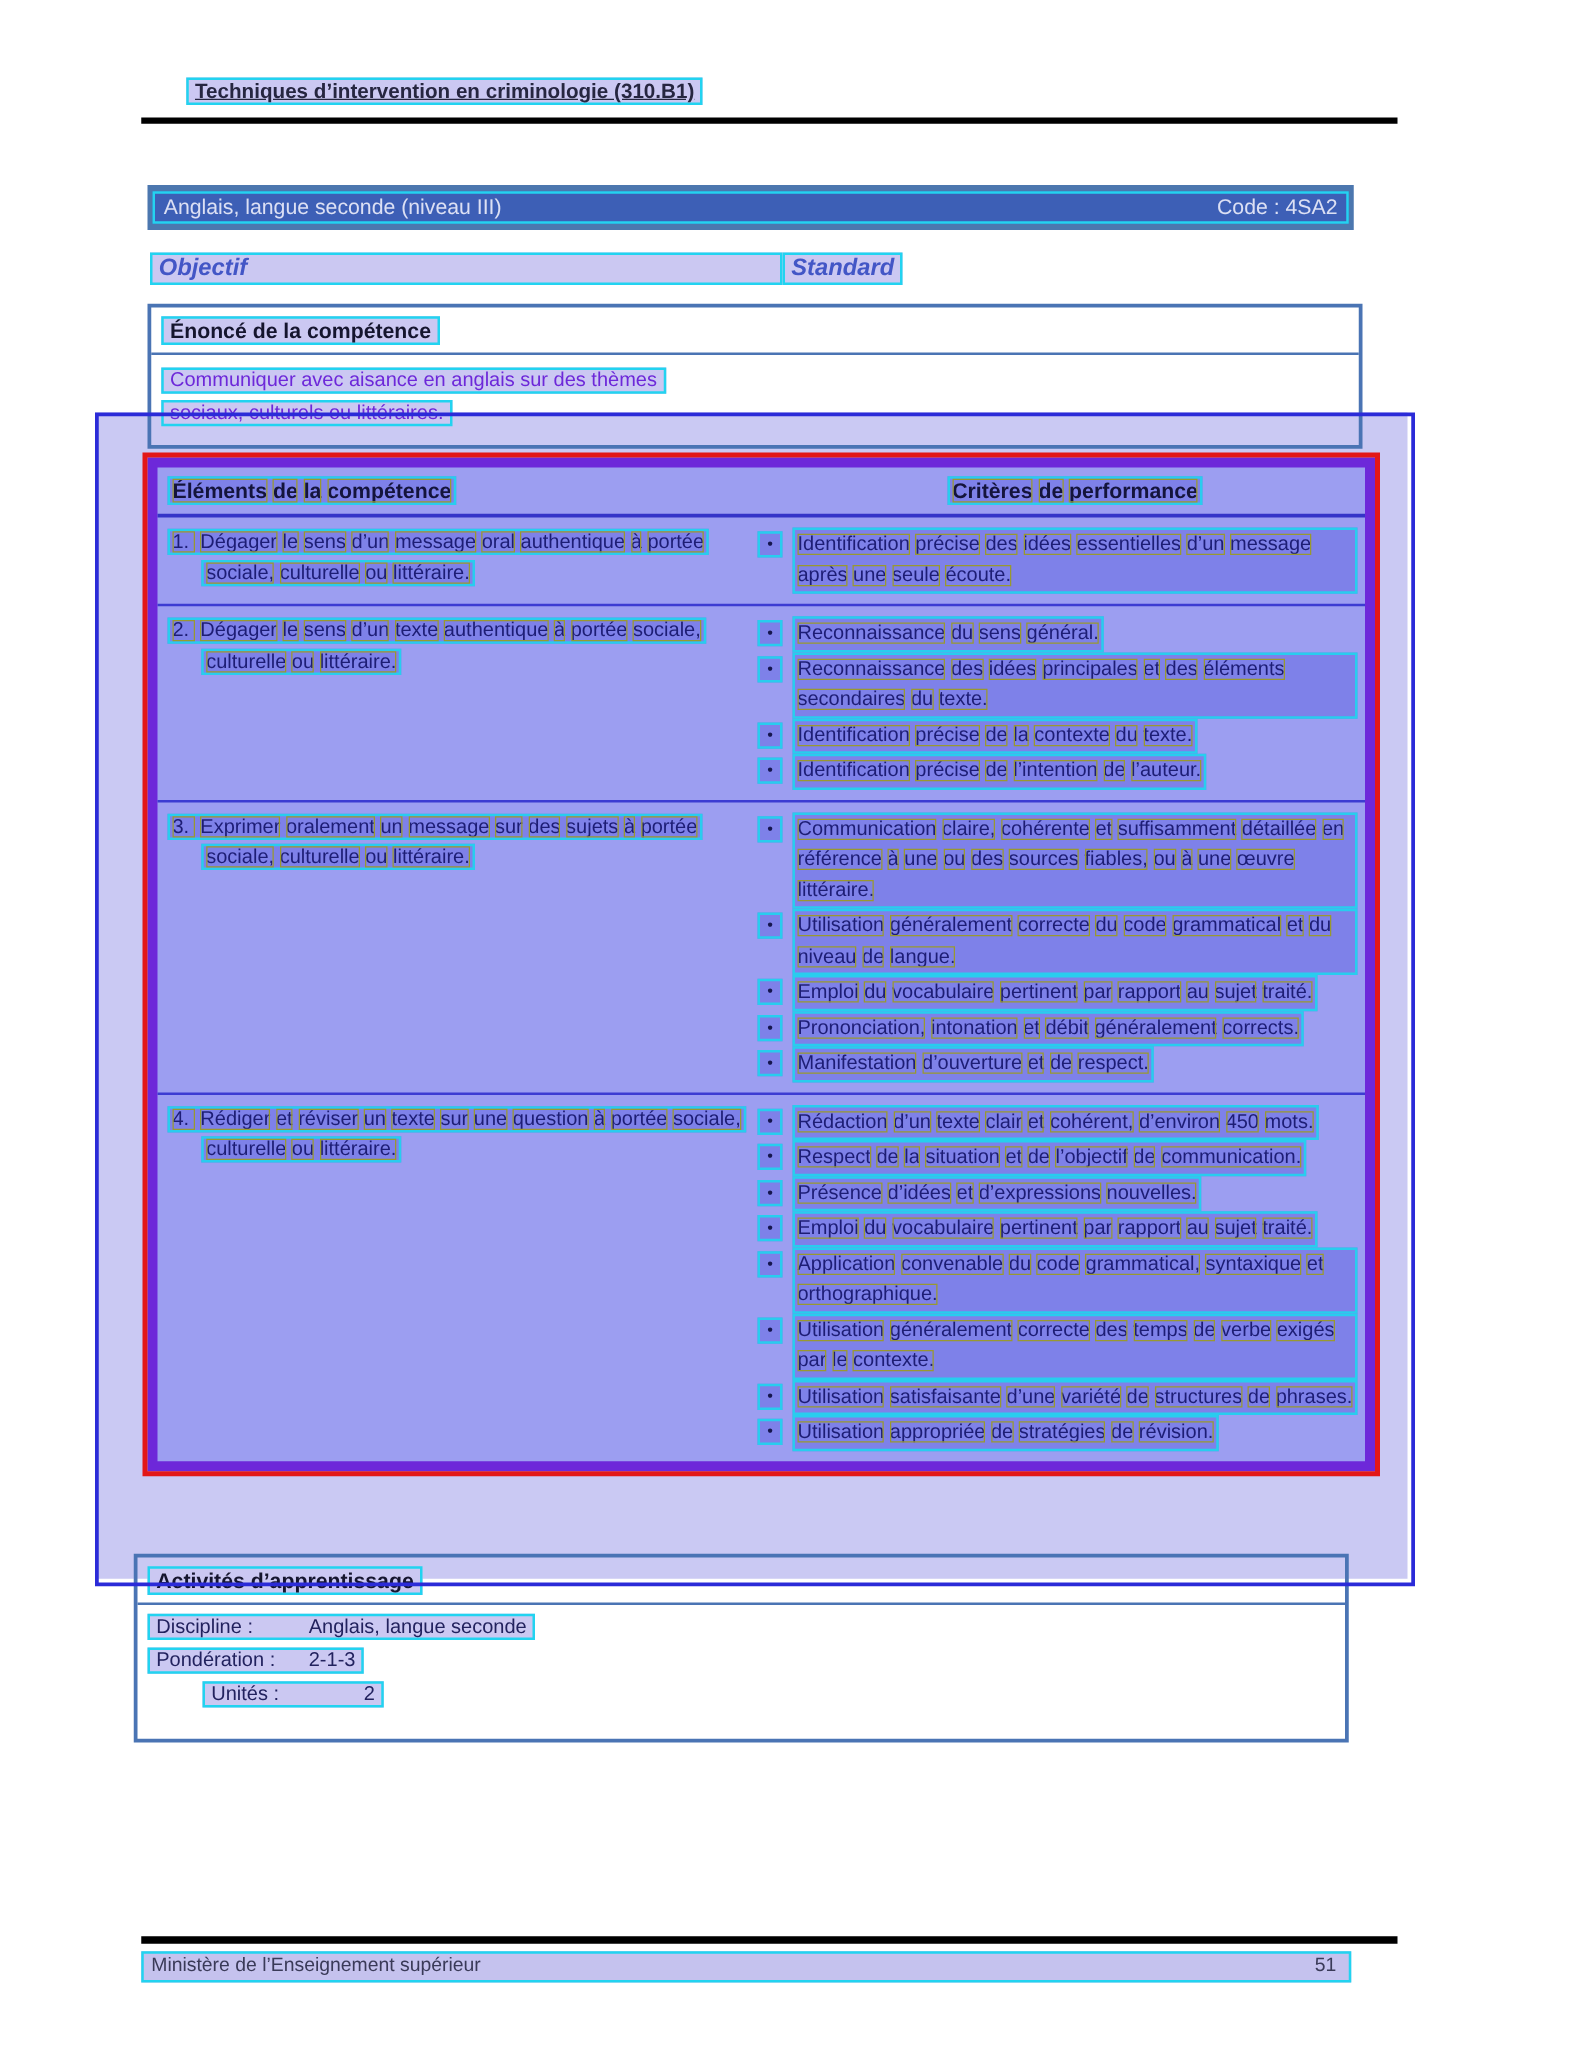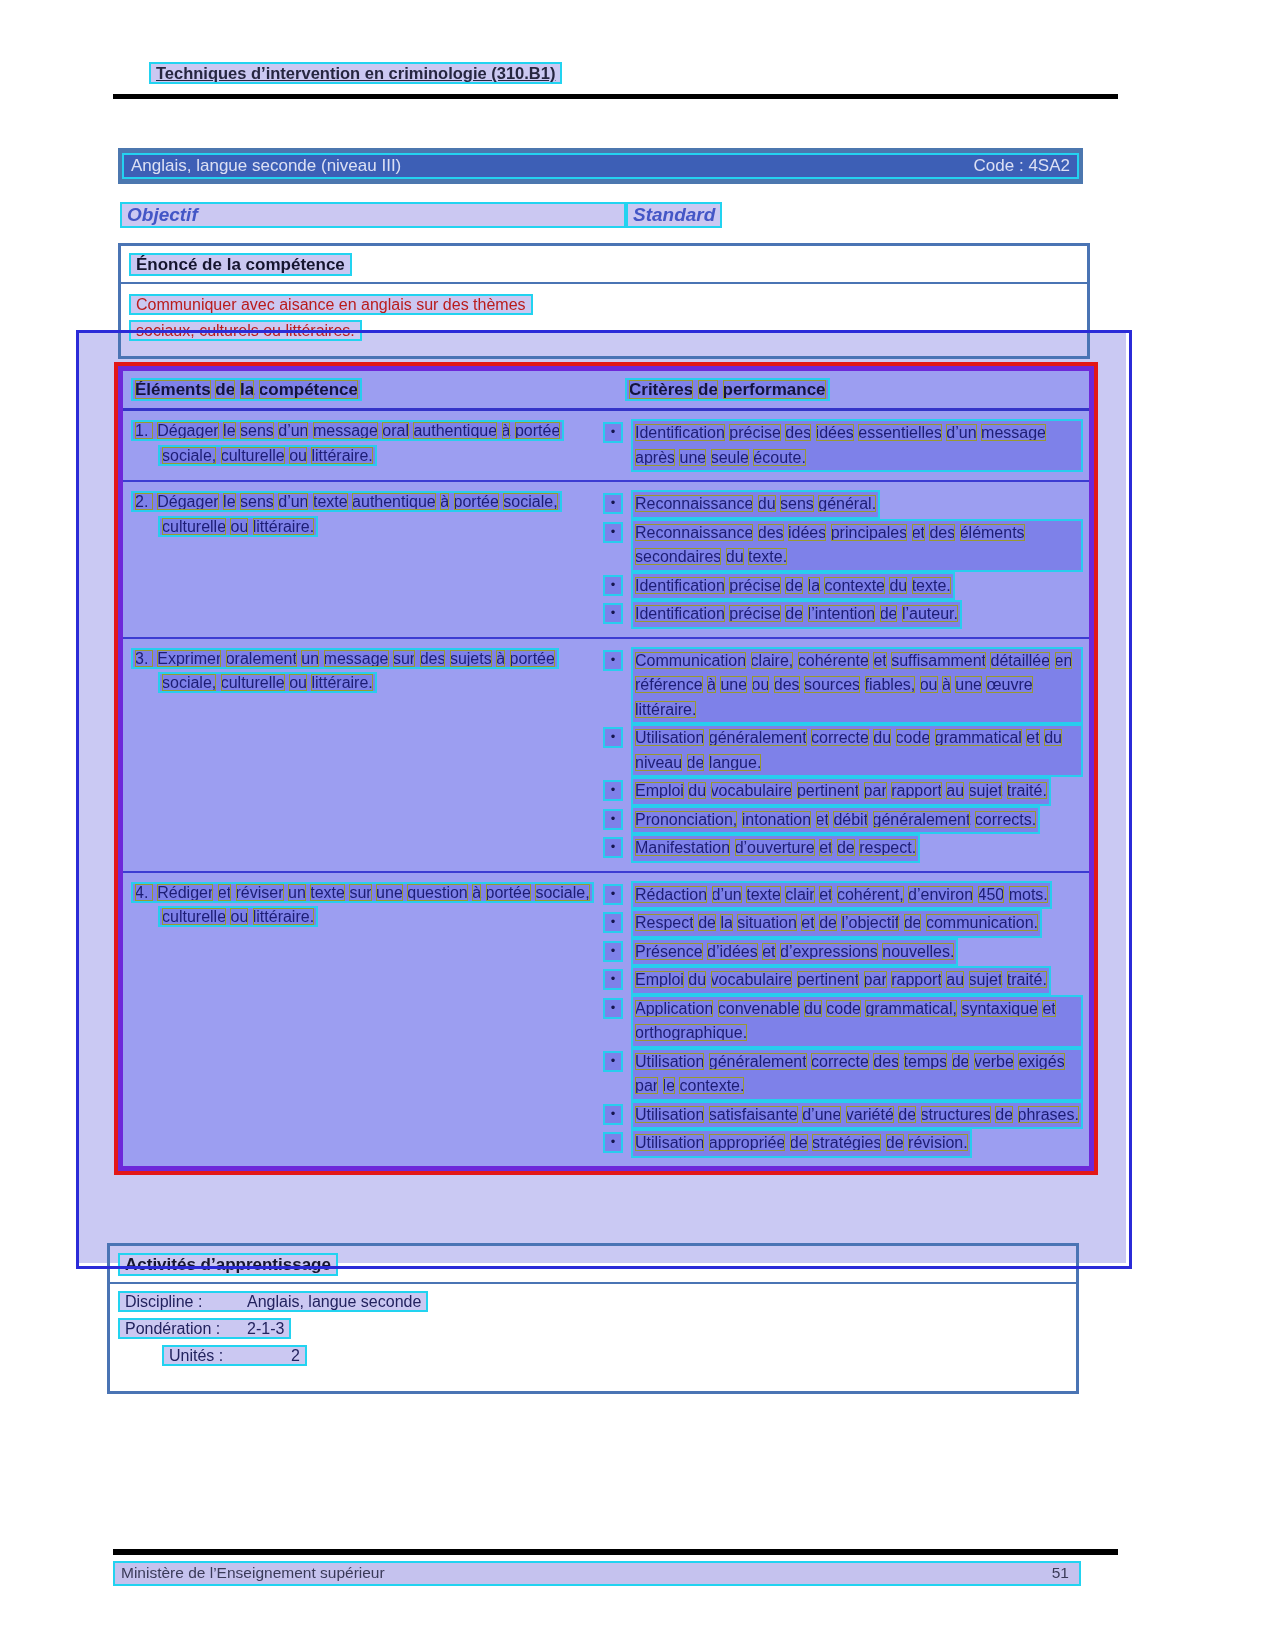--- a/index.html
+++ b/index.html
@@ -27,27 +27,27 @@
     padding:0 7px;color:#dce0f4;font-size:17px;}
   #obj-row{top:202px;left:120px;display:flex;font-size:19px;font-weight:bold;font-style:italic;color:#4356c6;}
   #obj-box{width:492px;}
   
   .frame{border:3px solid #4a74b4;}
   #enonce-box{top:243px;left:118px;width:966px;}
   .frame .hdr-area{padding:9px 8px 7px 8px;}
   .frame .hdr-text{font-size:17px;font-weight:bold;color:#15152e;}
   .frame .divider{border-top:2px solid #4a74b4;}
   #enonce-body{padding:8px 8px 12px 8px;}
-  #enonce-text{width:438px;font-size:16px;line-height:26px;color:#b91c1c;}
+  #enonce-text{width:438px;font-size:16px;line-height:26px;color:#6d28d9;}
   
   #comp-table{top:366px;left:118px;width:966px;background:#9c9ef1;
-    border:5px solid #6d28d9;outline:4px solid #e31717;z-index:3;}
+    border:8px solid #6d28d9;outline:4px solid #e31717;z-index:3;}
   .t-hdr{display:flex;padding:7px 0 6px 0;border-bottom:3px solid #3434c8;}
   .t-hdr .hcell-left{width:480px;padding-left:8px;}
-  .t-hdr .hcell-right{flex:1;padding-left:14px;}
+  .t-hdr .hcell-right{flex:1;padding-left:14px;text-align:center;}
   .t-hdr .line{font-weight:bold;color:#14143c;font-size:17px;line-height:24px;}
   .t-row{display:flex;border-top:2px solid #3c3cd2;}
   .t-row:first-of-type{border-top:none;}
   .cell-left{width:480px;padding:8px 10px 8px 8px;box-sizing:border-box;}
   .hang{padding-left:27px;text-indent:-27px;font-size:16px;line-height:24.5px;}
   .cell-right{flex:1;padding:8px 6px 8px 0;}
   .crit{display:flex;gap:8px;}
   .b-box{flex:none;width:16px;height:17px;margin-top:3px;background:#7e81e9;border:2px solid #28cdee;
     color:#16164e;font-size:13px;line-height:16px;text-align:center;}
   .crit .line{font-size:16px;line-height:24.5px;}

